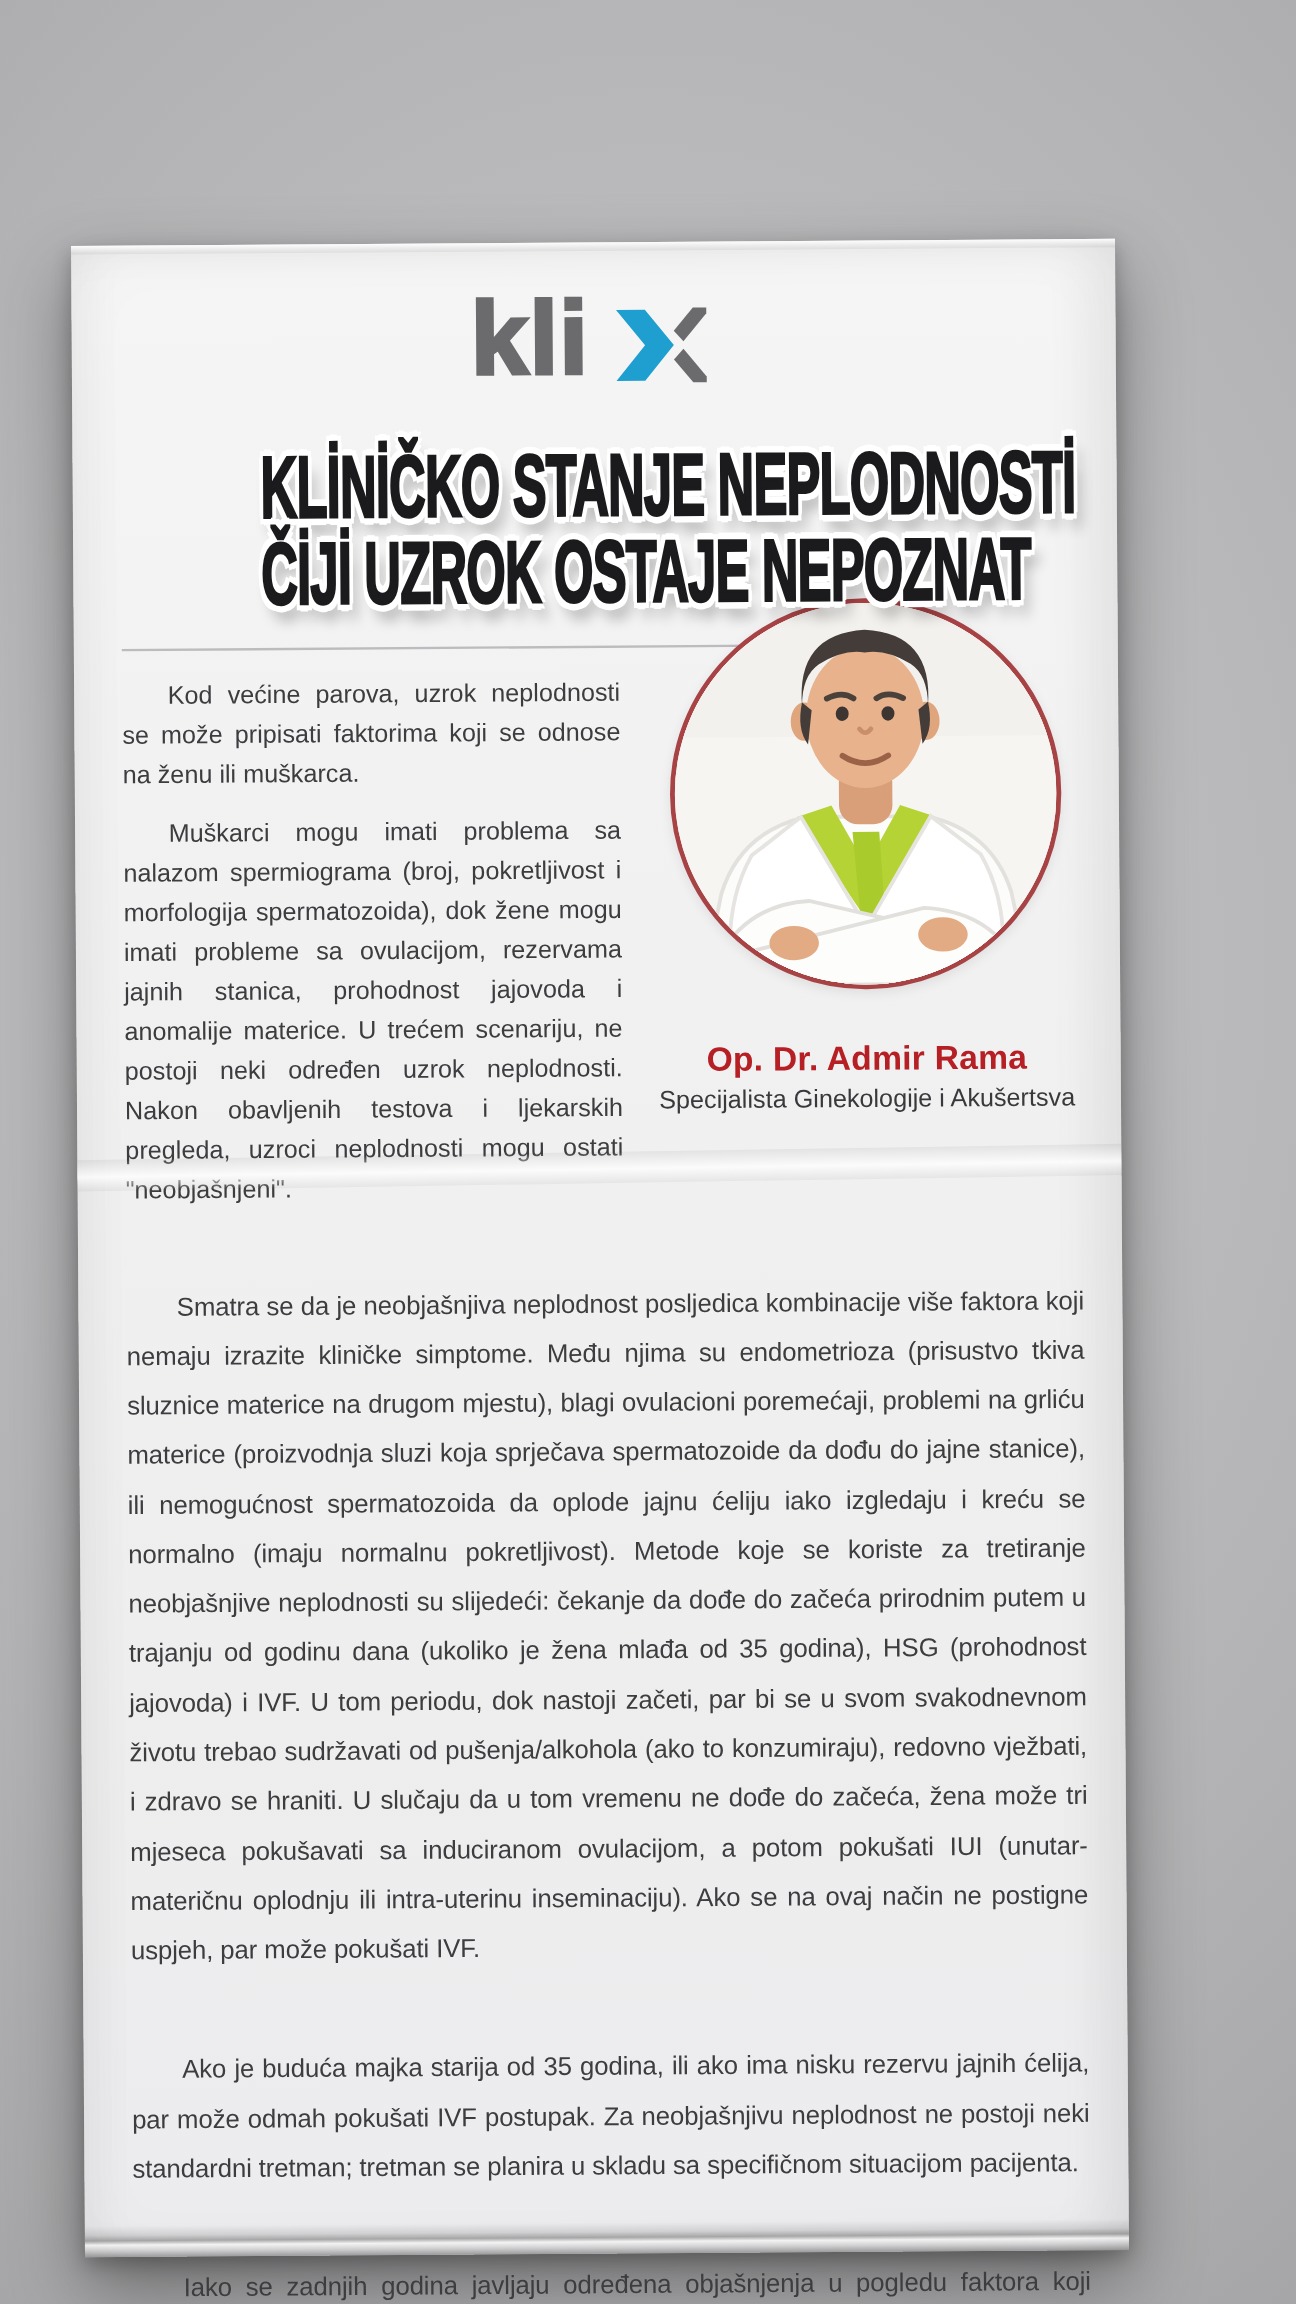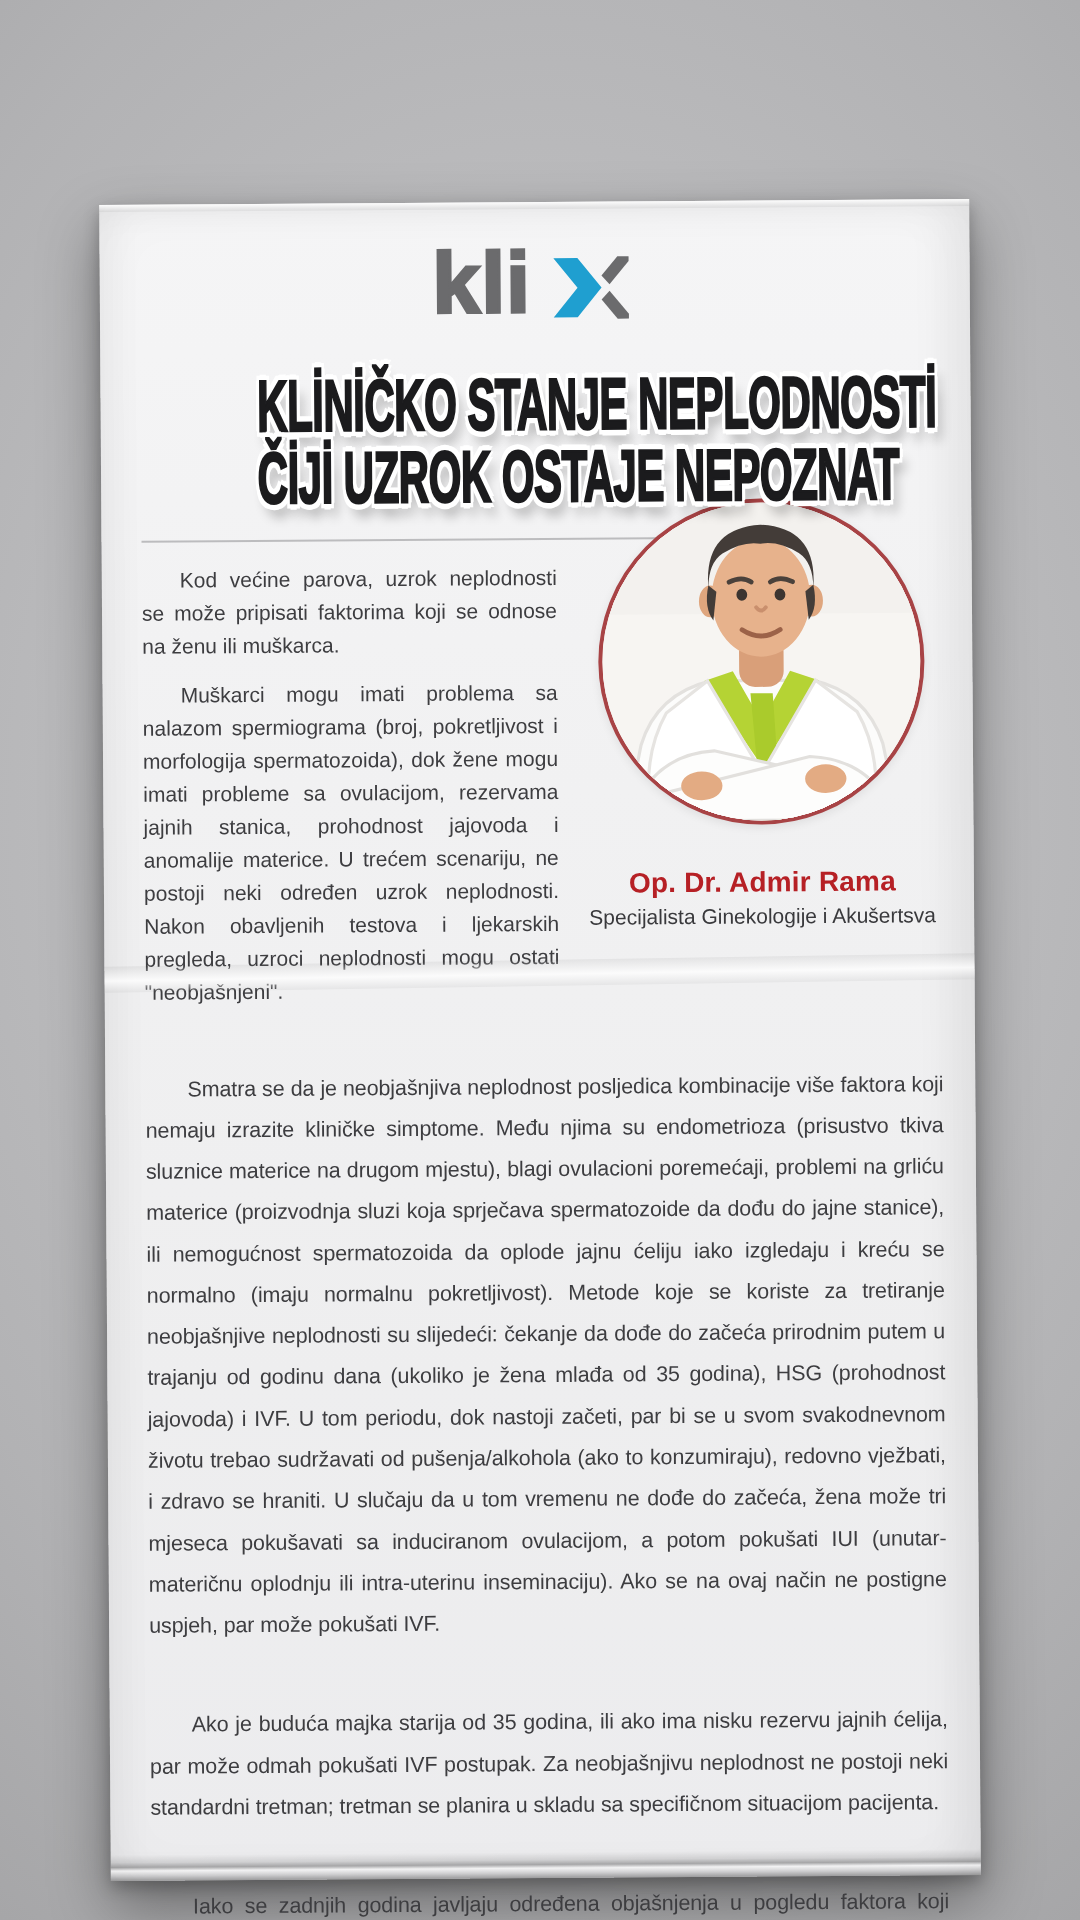--- a/index.html
+++ b/index.html
@@ -1,21 +1,21 @@
 <!DOCTYPE html>
 <html style="--c-accent_red: #b62025; --c-logo_gray: #6b6b6d; --c-logo_blue: #1f9fd0; --c-photo_border: #a84345; --c-headline_ink: #1b1b1d; --c-body_ink: #3d3d40;"><head>
 <meta charset="utf-8">
 <style>
   html, body { margin: 0; padding: 0; }
   body {
     width: 1080px; height: 1920px; overflow: hidden;
     font-family: "Liberation Sans", sans-serif;
     background: radial-gradient(120% 90% at 50% 42%, #c9c9cb 0%, #b2b2b4 55%, #99999b 100%);
   }
-  .stage { position: relative; width: 924px; height: 1920px; margin-left: 40px; }
+  .stage { position: relative; width: 924px; height: 1920px; }
 
   
   .paper {
     position: absolute; left: 65px; top: 202px; width: 870px; height: 1676px;
     background: linear-gradient(180deg, #f5f5f6 0%, #f1f1f2 35%, #eeeeef 70%, #ececee 100%);
     box-shadow: 0 26px 60px rgba(0,0,0,0.38), 0 6px 16px rgba(0,0,0,0.25),
                 inset 0 0 60px rgba(0,0,0,0.035), inset -24px 0 40px rgba(0,0,0,0.05),
                 inset 18px 0 30px rgba(0,0,0,0.03);
     transform: rotate(-0.4deg);
     transform-origin: 50% 50%;

